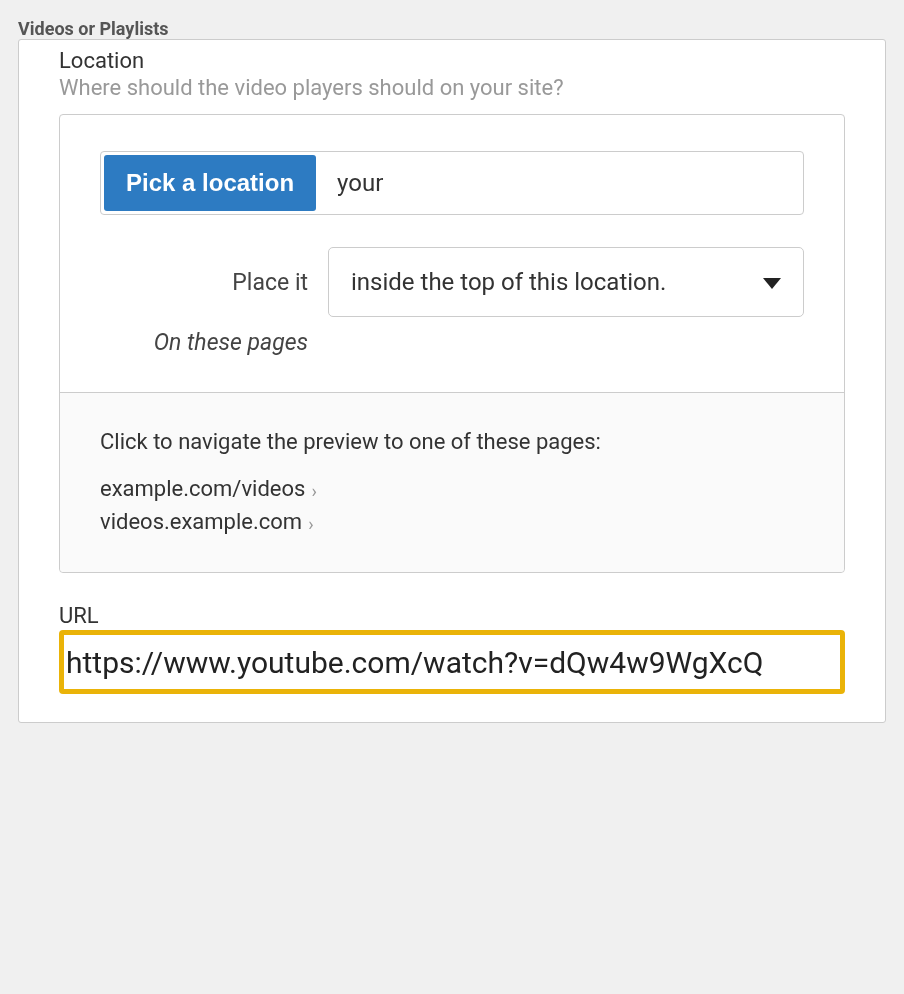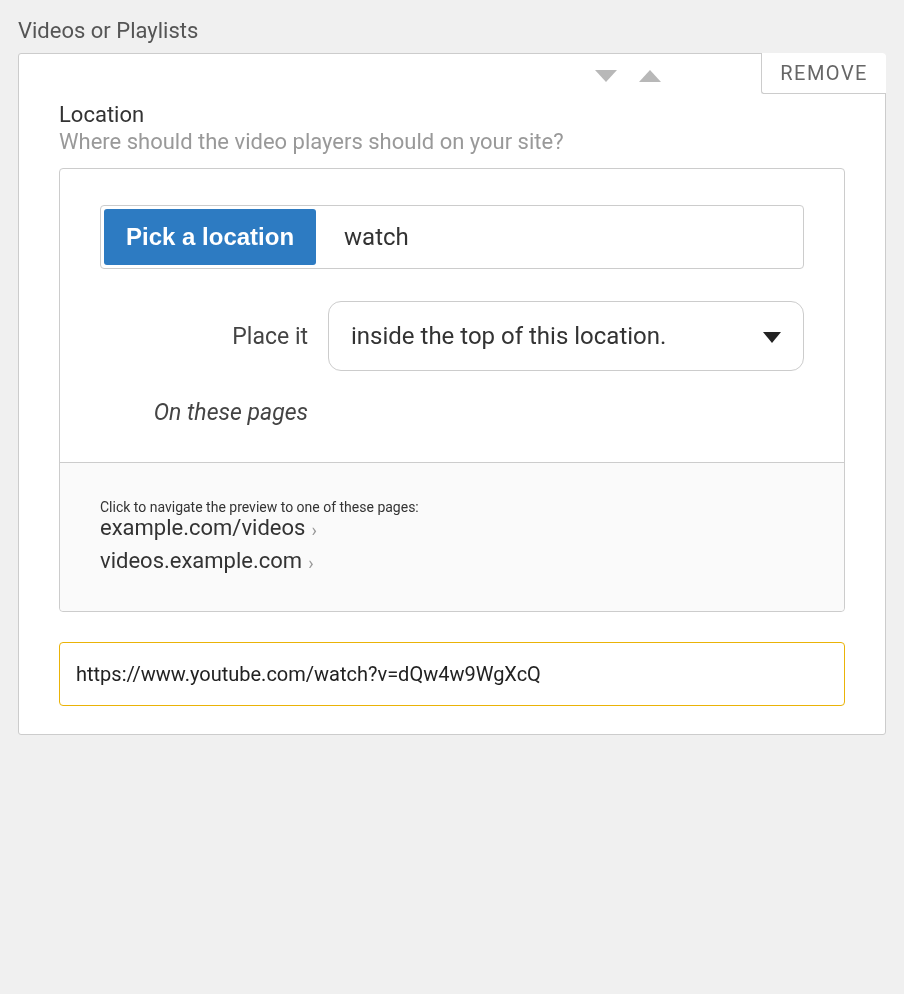--- a/index.html
+++ b/index.html
@@ -8,24 +8,24 @@
       padding: 0;
     }
     body {
       font-family: -apple-system, BlinkMacSystemFont, "Segoe UI", Roboto, "Helvetica Neue", Arial, sans-serif;
       background: #f0f0f0;
       padding: 18px;
       width: 904px;
       color: #333;
     }
     .panel-title {
-      font-size: 22px;
+      font-size: 18px;
       color: #555;
-      font-weight: 400;
-      margin-bottom: 10px;
+      font-weight: 700;
+      margin-bottom: 0;
     }
     .panel {
       background: #fff;
       border: 1px solid #ccc;
       border-radius: 3px;
       position: relative;
       padding-bottom: 28px;
     }
     .panel-header {
       display: flex;
@@ -84,21 +84,20 @@
       padding: 36px 40px 36px 40px;
     }
     .picker-row {
       display: flex;
       align-items: stretch;
       border: 1px solid #ccc;
       border-radius: 4px;
       overflow: hidden;
       height: 64px;
       margin-bottom: 32px;
-      gap: 7px;
     }
     .pick-btn {
       background: #2d7bc2;
       color: #fff;
       border: none;
       font-size: 24px;
       font-weight: 600;
       padding: 0 22px;
       cursor: pointer;
       border-radius: 3px;
@@ -108,34 +107,34 @@
       flex: 1;
       font-size: 24px;
       color: #333;
       display: flex;
       align-items: center;
       padding-left: 18px;
     }
     .form-row {
       display: flex;
       align-items: center;
-      margin-bottom: 28px;
+      margin-bottom: 12px;
     }
     .form-row:last-child { margin-bottom: 0; font-style: italic; }
     .form-label {
       width: 228px;
       text-align: right;
       font-size: 23px;
       color: #444;
       padding-right: 20px;
     }
     .form-control {
       flex: 1;
       border: 1px solid #ccc;
-      border-radius: 13px;
+      border-radius: 5px;
       height: 70px;
       display: flex;
       align-items: center;
       justify-content: space-between;
       padding: 0 22px;
       font-size: 24px;
       color: #333;
       cursor: pointer;
       background: #fff;
     }
@@ -149,81 +148,67 @@
       letter-spacing: 1px;
     }
     .pages-box {
       border-top: 1px solid #ccc;
       background: #fafafa;
       padding: 36px 40px 30px 40px;
       border-bottom-left-radius: 4px;
       border-bottom-right-radius: 4px;
     }
     .pages-instr {
-      font-size: 14px;
-      color: #333;
+      font-size: 22px;
+      color: #333;
+      margin-bottom: 22px;
     }
     .page-link {
       font-size: 22px;
       color: #333;
       cursor: pointer;
       margin-bottom: 8px;
       display: flex;
       align-items: flex-end;
     }
     .page-link .chev {
       color: #999;
       margin-left: 6px;
       font-size: 18px;
     }
     .url-section {
       padding: 30px 40px 0 40px;
     }
     .url-input {
       width: 100%;
-      border: 1px solid #eab308;
+      border: 5px solid #eab308;
       border-radius: 4px;
       height: 64px;
-      font-size: 20px;
-      padding: 0 16px;
+      font-size: 30px;
+      padding: 0 2px;
       color: #222;
       font-family: inherit;
     }
   </style>
 </head>
 <body>
 
 <div class="panel-title">Videos or Playlists</div>
 
 <div class="panel">
-  <div class="panel-header">
-    <div class="arrow-btns">
-      <span class="arrow">
-        <svg width="22" height="14" viewBox="0 0 22 14">
-            <polygon points="0,0 22,0 11,12" fill="currentColor"></polygon>
-          </svg>
-      </span>
-      <span class="arrow">
-        <svg width="22" height="14" viewBox="0 0 22 14">
-            <polygon points="0,12 22,12 11,0" fill="currentColor"></polygon>
-          </svg>
-      </span>
-    </div>
-    <div class="remove-btn">REMOVE</div>
-  </div>
 
   <div class="section">
     <div class="section-label">Location</div>
     <div class="section-desc">Where should the video players should on your site?</div>
 
     <div class="location-box">
       <div class="location-inner">
         <div class="picker-row">
           <button class="pick-btn">Pick a location</button>
-          <div class="pick-value">watch</div>
+          <div class="pick-value">your</div>
         </div>
 
         <div class="form-row">
           <div class="form-label">Place it</div>
           <div class="form-control">
             <span>inside the top of this location.</span>
             <span class="caret">
               <svg width="18" height="12" viewBox="0 0 18 12">
                   <polygon points="0,0 18,0 9,11" fill="currentColor"></polygon>
                 </svg>
@@ -244,15 +229,16 @@
         </div>
         <div class="page-link">
           <span>videos.example.com</span>
           <span class="chev">›</span>
         </div>
       </div>
     </div>
   </div>
 
   <div class="url-section">
+    <div class="section-label">URL</div>
     <input type="text" class="url-input" value="https://www.youtube.com/watch?v=dQw4w9WgXcQ" style="">
   </div>
 </div>
 
 </body></html>

